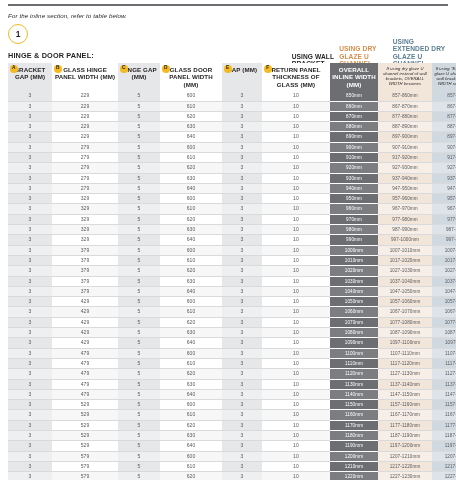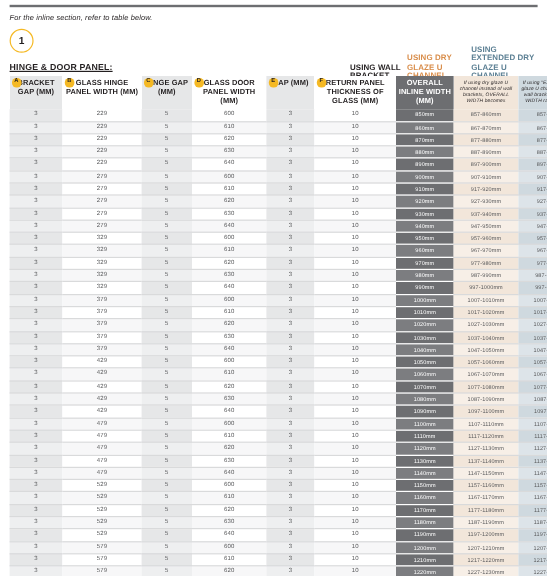--- a/index.html
+++ b/index.html
@@ -11,21 +11,21 @@
   .page{position:relative;width:456px;height:480px;box-sizing:border-box;padding:0 8px;}
   .rule-top{height:2px;background:#6d6e71;margin:4px 0 0 0;}
   .intro{font-style:italic;font-size:6.2px;color:#231f20;margin:6px 0 0 0;letter-spacing:.1px;}
   .badge-row{margin-top:5px;height:22px;}
   .badge{
     width:20px;height:20px;border-radius:50%;
     border:1.8px solid #f5b924;box-sizing:border-box;
     display:flex;align-items:center;justify-content:center;
     font-size:8.5px;font-weight:bold;color:#231f20;
   }
-  .section-title{font-size:7.3px;font-weight:bold;letter-spacing:.15px;margin-top:5px;text-decoration:underline;}
+  .section-title{font-size:7.3px;font-weight:bold;letter-spacing:.15px;margin-top:5px;}
   .grouphdr{
     position:absolute;left:8px;right:8px;top:27px;height:38px;
     display:flex;pointer-events:none;
   }
   .gh-spacer{width:292px;}
   .gh{font-size:6.6px;font-weight:bold;line-height:7.6px;letter-spacing:.1px;display:flex;align-items:flex-end;padding-bottom:1px;}
   .gh-wall{width:49px;color:#231f20;}
   .gh-dry{width:55px;color:#d98d4a;}
   .gh-ext{width:57px;color:#5b7f93;}
   table{border-collapse:collapse;width:440px;table-layout:fixed;margin-top:3px;}

